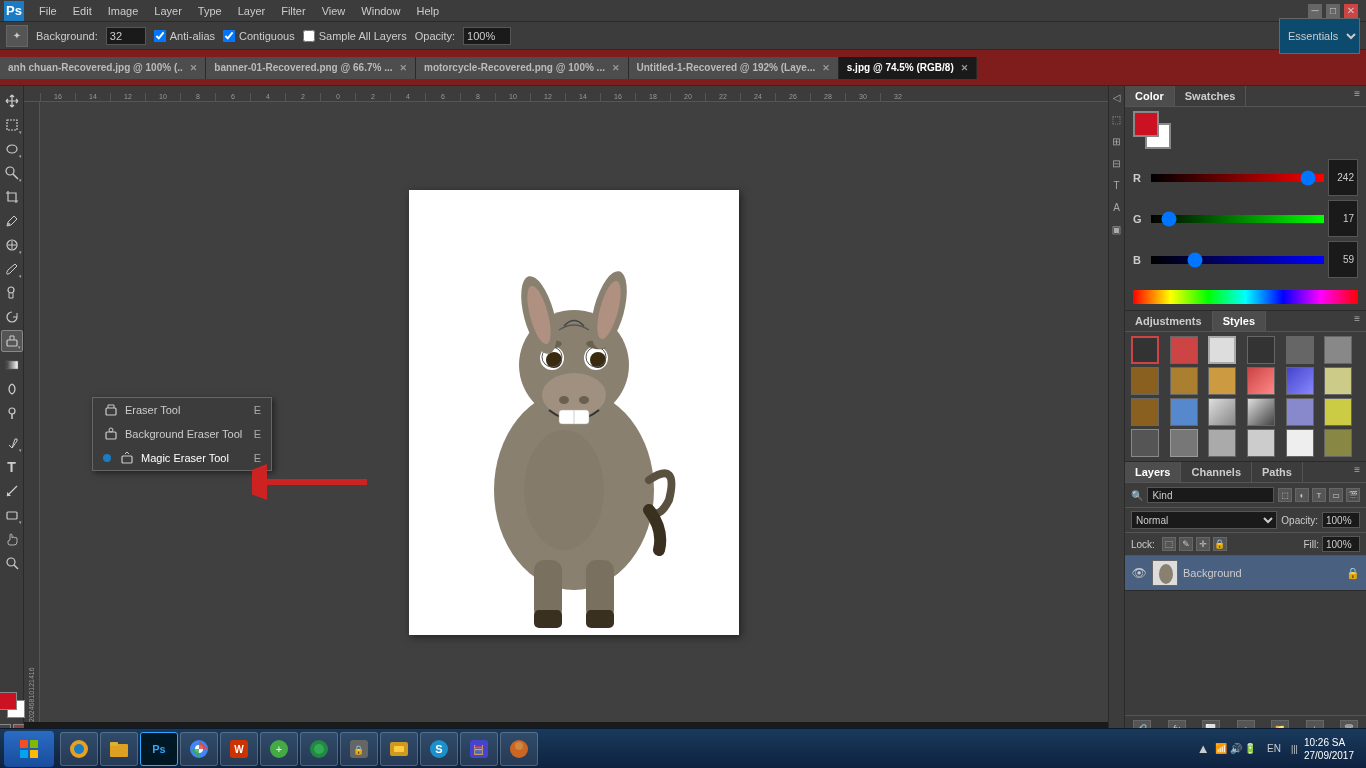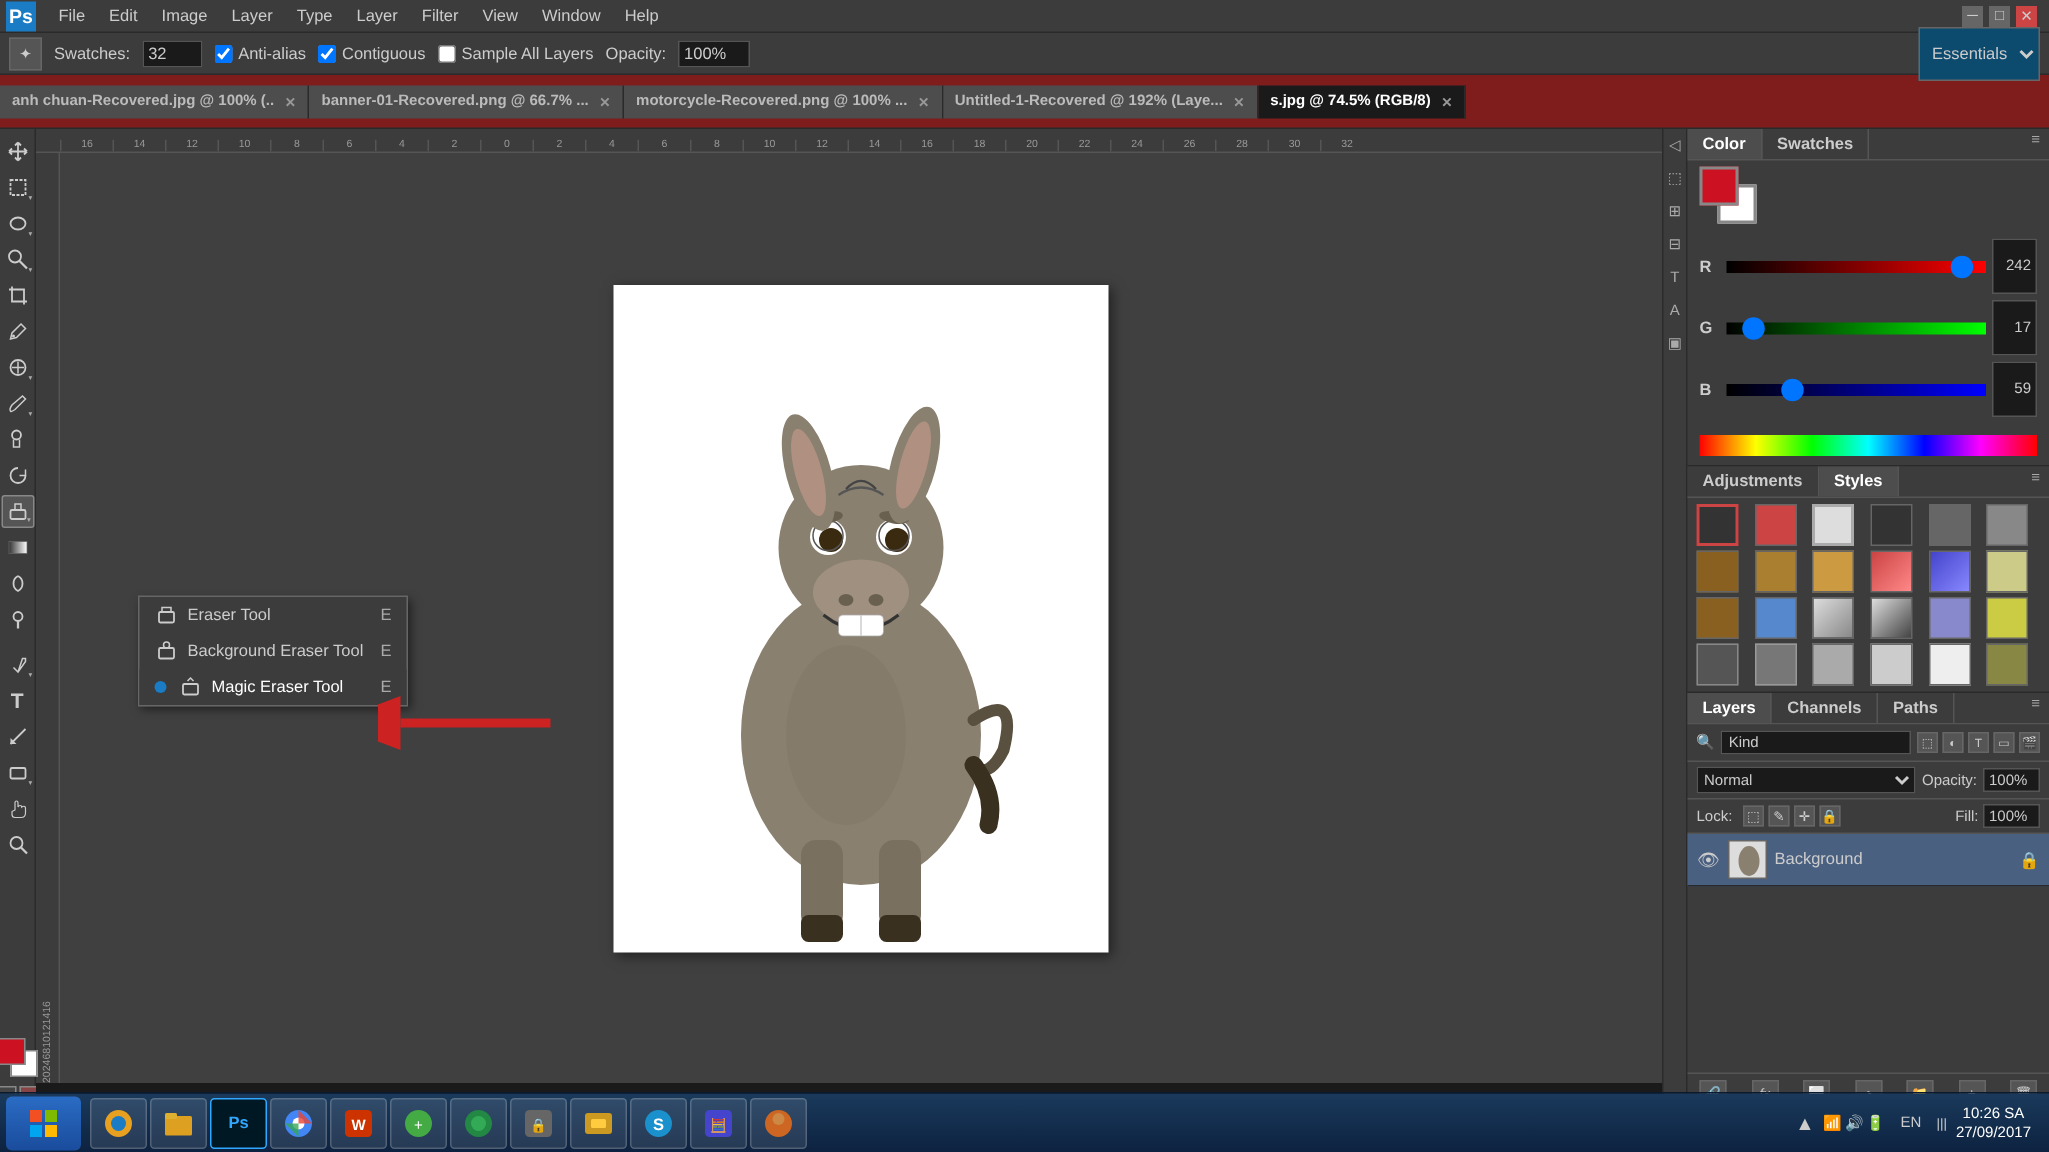--- a/index.html
+++ b/index.html
@@ -135,21 +135,21 @@
       background: linear-gradient(to bottom, #1a3a5c, #0d2240);
       display: flex; align-items: center; gap: 2px; padding: 0 4px;
       border-top: 1px solid #0a1a30;
     }
     .taskbar-btn { height: 36px; display: flex; align-items: center; justify-content: center; cursor: pointer; }
     .start-btn { width: 50px; background: linear-gradient(to bottom, #2a6cc4, #1a4c9c); border-radius: 4px; margin-right: 4px; }
     .start-btn-inner { display: flex; align-items: center; gap: 4px; padding: 0 8px; }
     .taskbar-app { width: 38px; height: 34px; background: rgba(255,255,255,0.1); border: 1px solid rgba(255,255,255,0.2); border-radius: 3px; display: flex; align-items: center; justify-content: center; }
     .system-tray { margin-left: auto; display: flex; align-items: center; gap: 6px; padding-right: 8px; }
     .tray-icon { font-size: 13px; color: #ccc; }
-    .clock { color: #fff; font-size: 10px; text-align: center; line-height: 1.3; }
+    .clock { color: #fff; font-size: 10px; text-align: left; line-height: 1.3; }
 
     
     ::-webkit-scrollbar { width: 8px; height: 8px; }
     ::-webkit-scrollbar-track { background: #2a2a2a; }
     ::-webkit-scrollbar-thumb { background: #555; }
 
     #right-side-icons {
       width: 16px; background: #3c3c3c; border-left: 1px solid #2a2a2a;
       display: flex; flex-direction: column; align-items: center; padding-top: 4px; gap: 8px;
     }
@@ -172,21 +172,21 @@
   <div class="menu-item">Help</div>
   <div style="margin-left:auto; display:flex; gap:4px; padding-right:4px;">
     <div style="width:14px;height:14px;background:#666;display:flex;align-items:center;justify-content:center;cursor:pointer;font-size:10px;">─</div>
     <div style="width:14px;height:14px;background:#666;display:flex;align-items:center;justify-content:center;cursor:pointer;font-size:10px;">□</div>
     <div style="width:14px;height:14px;background:#c44;display:flex;align-items:center;justify-content:center;cursor:pointer;font-size:10px;">✕</div>
   </div>
 </div>
 
 <div id="options-bar">
   <div class="tool-icon">✦</div>
-  <label>Swatches:</label>
+  <label>Background:</label>
   <input type="text" value="32" style="">
   <div class="checkbox-group">
     <input type="checkbox" checked="" style="">
     <label>Anti-alias</label>
   </div>
   <div class="checkbox-group">
     <input type="checkbox" checked="" style="">
     <label>Contiguous</label>
   </div>
   <div class="checkbox-group">

